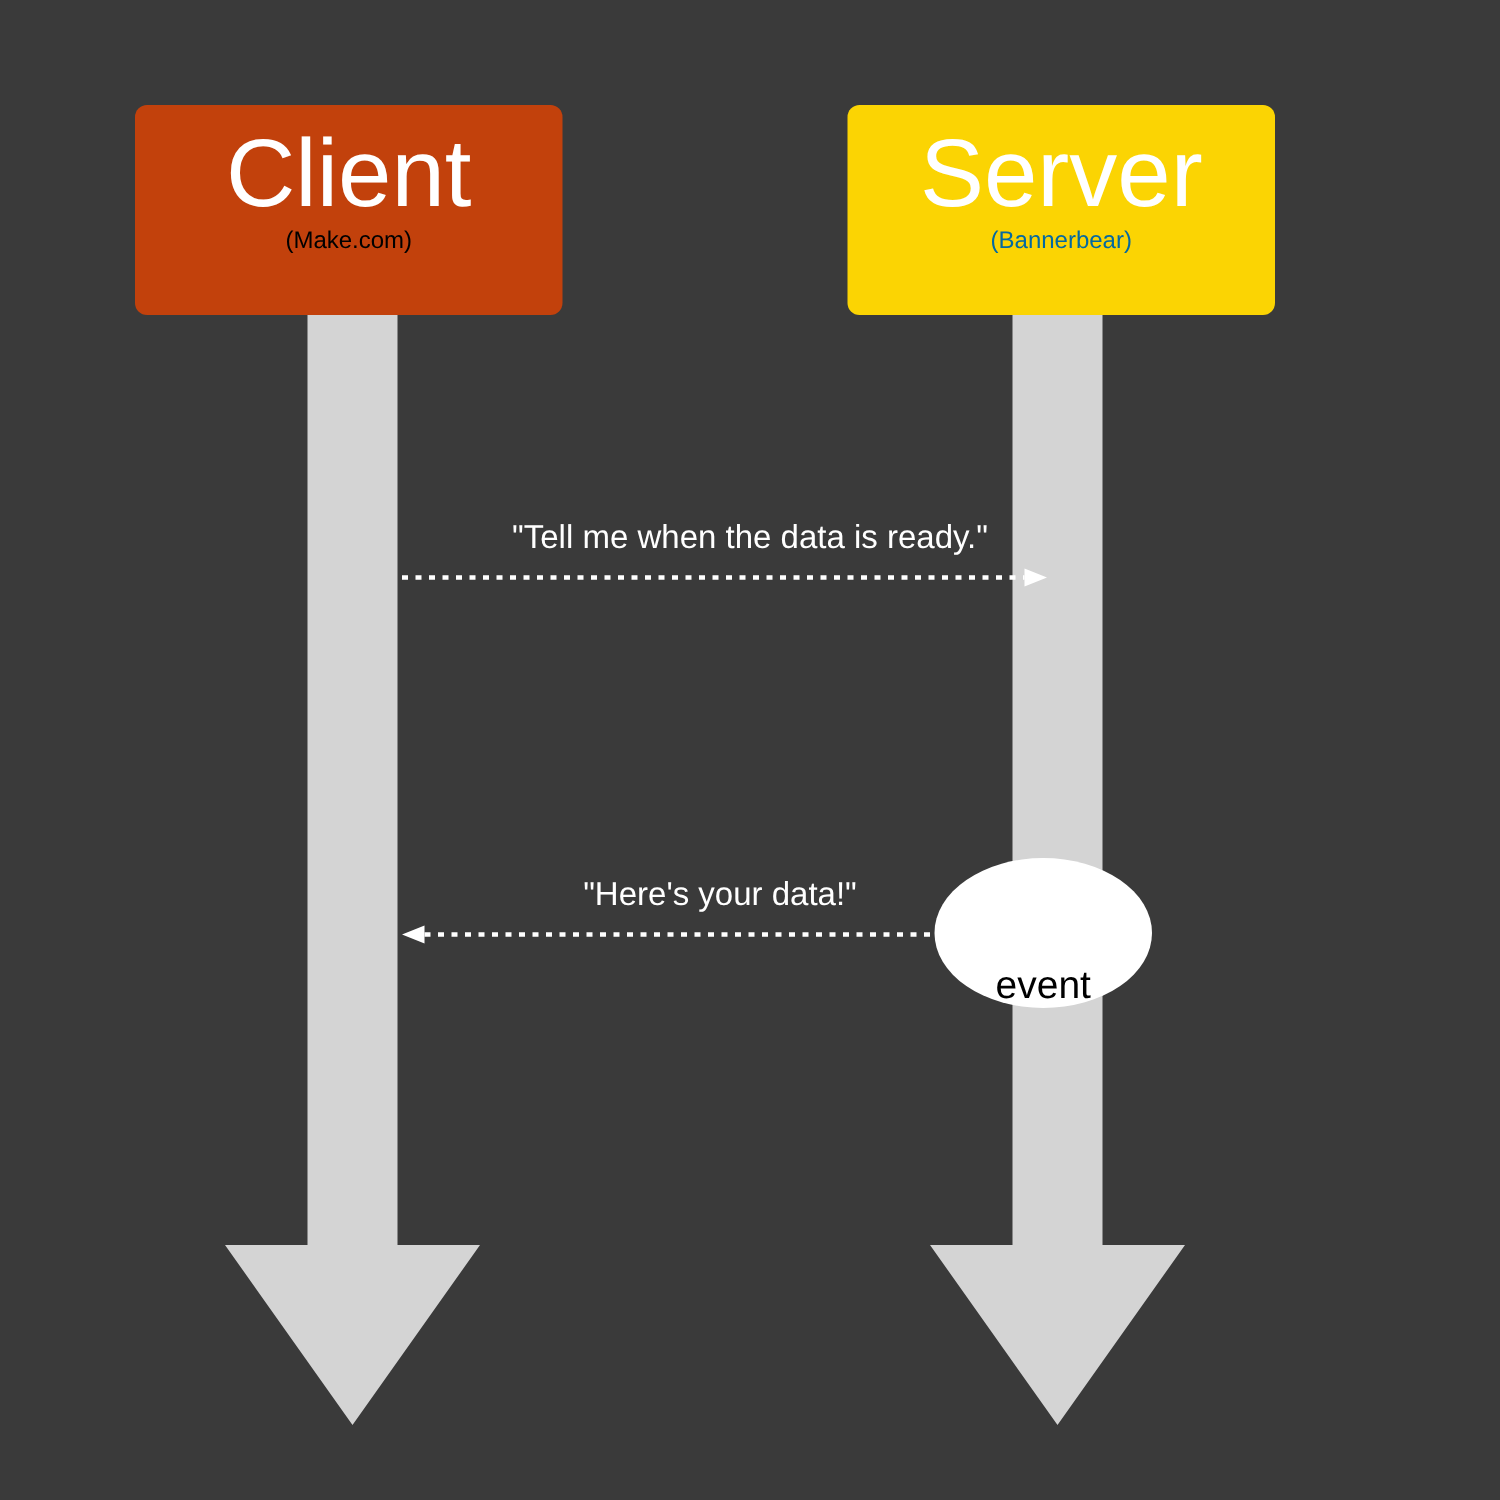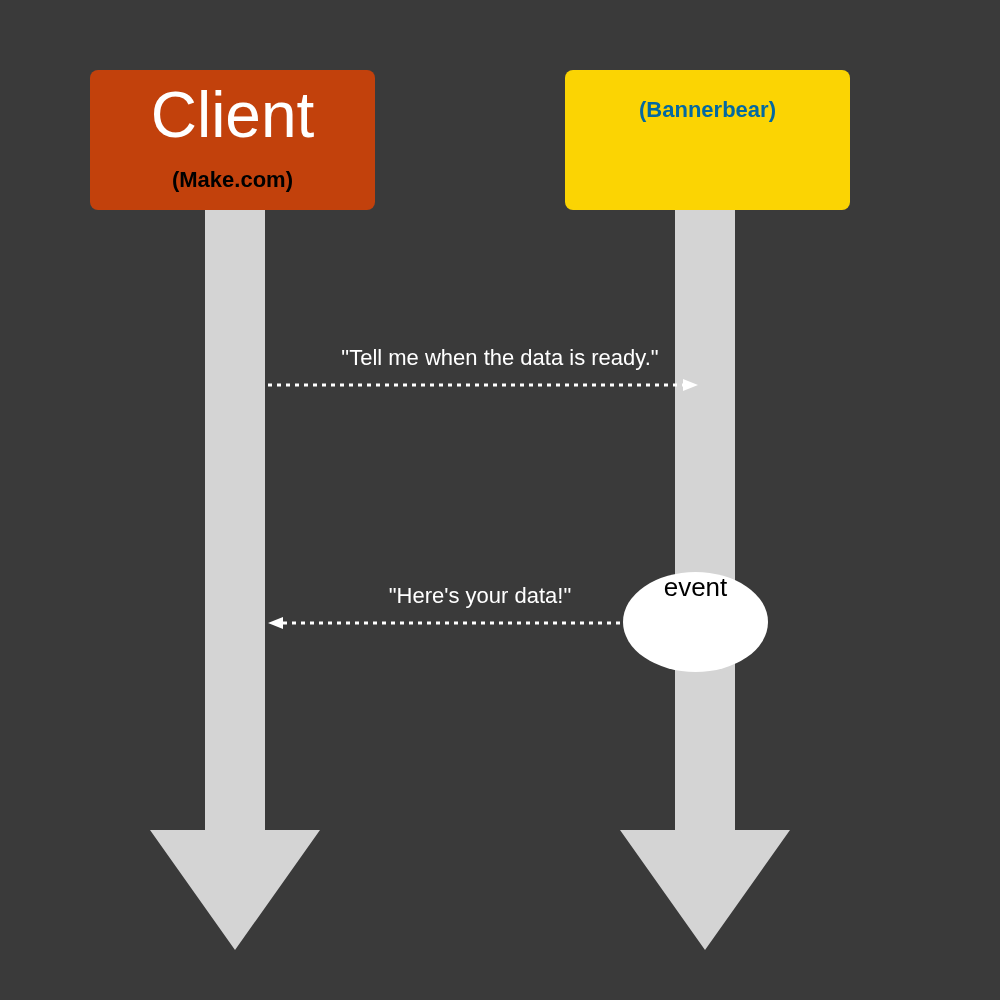--- a/index.html
+++ b/index.html
@@ -16,23 +16,23 @@
     border-radius: 8px;
     text-align: center;
     padding-top: 10px;
   }
   .box-title {
     font-size: 64px;
     font-weight: 400;
     line-height: 1.1;
   }
   .box-sub {
-    font-size: 22px;
-    font-weight: 700;
-    margin-top: 17px;
+    font-size: 16px;
+    font-weight: 400;
+    margin-top: 2px;
   }
   .client-box {
     left: 90px;
     top: 70px;
     width: 285px;
     height: 140px;
     background: #c2410c;
   }
   .client-box .box-title { color: #ffffff; }
   .client-box .box-sub { color: #000000; }
@@ -73,35 +73,36 @@
 
   .event-ellipse {
     position: absolute;
     left: 623px;
     top: 572px;
     width: 145px;
     height: 100px;
     background: #ffffff;
     border-radius: 50%;
     display: flex;
-    align-items: flex-start;
+    align-items: flex-end;
     justify-content: center;
     font-size: 26px;
     color: #000000;
   }
 </style>
 </head>
 <body>
 
 <div class="box client-box">
   <div class="box-title">Client</div>
   <div class="box-sub">(Make.com)</div>
 </div>
 
 <div class="box server-box">
+  <div class="box-title">Server</div>
   <div class="box-sub">(Bannerbear)</div>
 </div>
 
 <svg class="big-arrow left" viewBox="0 0 170 740">
   <path d="M55 0 L115 0 L115 620 L170 620 L85 740 L0 620 L55 620 Z"></path>
 </svg>
 
 <svg class="big-arrow right" viewBox="0 0 170 740">
   <path d="M55 0 L115 0 L115 620 L170 620 L85 740 L0 620 L55 620 Z"></path>
 </svg>

